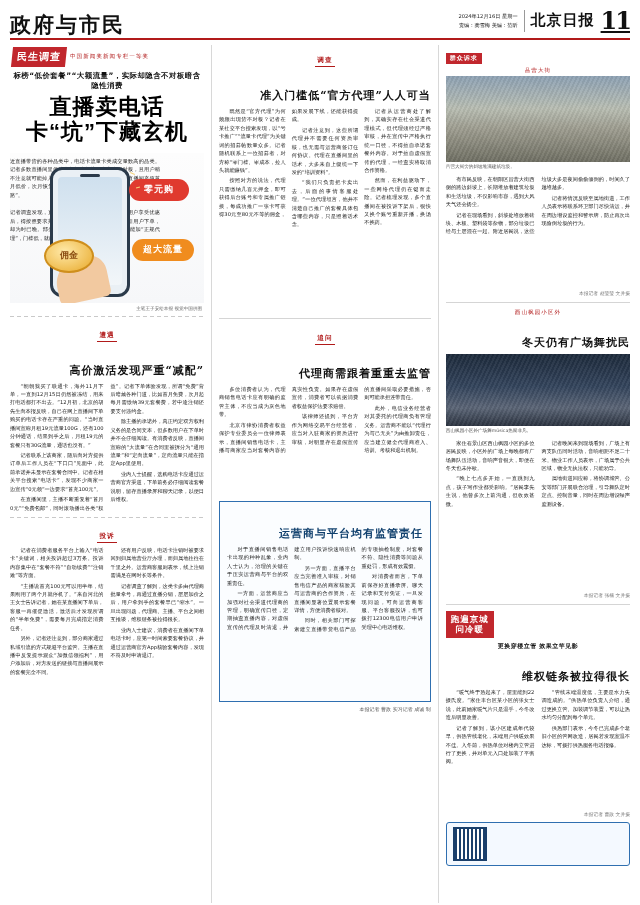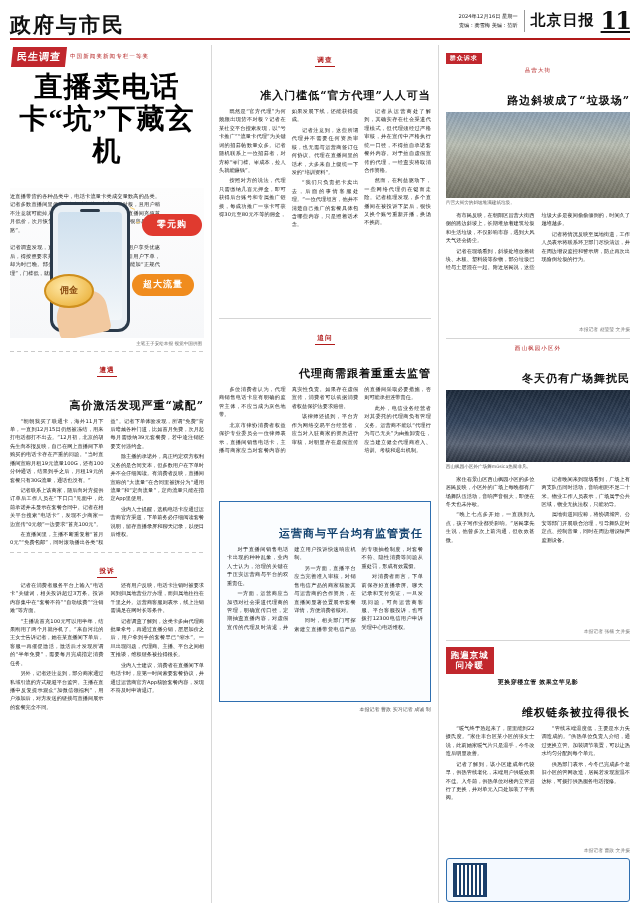--- a/index.html
+++ b/index.html
@@ -32,33 +32,33 @@
 
   
   .body-text{font-size:5.2px;line-height:1.62;text-align:justify;color:#1a1a1a;column-gap:6px;}
   .body-text p{margin:0 0 2px 0;text-indent:2em;}
 
   
   .logo-strip{display:flex;align-items:center;gap:4px;margin:2px 0 4px 2px;}
   .ms-badge{background:#c1272d;color:#fff;font-family:"DejaVu Serif","Liberation Serif",serif;font-size:10px;font-weight:bold;padding:3px 5px;letter-spacing:1px;transform:skewX(-6deg);}
   .ms-sub{font-size:5.6px;color:#b11a1a;letter-spacing:1px;}
   .kicker{font-size:7.4px;font-weight:bold;text-align:center;color:#111;letter-spacing:.5px;margin:2px 0 3px;}
-  .headline{font-family:Liberation Serif, serif;font-size:28px;font-weight:bold;text-align:center;letter-spacing:1px;line-height:1.15;margin:0 0 20px;color:#000;}
+  .headline{font-family:Liberation Sans, sans-serif;font-size:22px;font-weight:bold;text-align:center;letter-spacing:1px;line-height:1.15;margin:0 0 8px;color:#000;}
 
   
   .illus{position:relative;height:150px;margin:2px 0 3px;background:linear-gradient(180deg,#fdfdfd 0%,#f6f7f9 100%);overflow:hidden;}
   .illus .lead-para{position:absolute;left:0;top:4px;width:150px;font-size:5.2px;line-height:1.65;text-align:justify;color:#1a1a1a;}
   .phone{position:absolute;right:74px;top:14px;width:74px;height:124px;border:3px solid #2b3a4a;border-radius:12px;background:#eaf0f5;}
   .phone:before{content:"";position:absolute;left:50%;transform:translateX(-50%);top:4px;width:20px;height:3px;border-radius:2px;background:#2b3a4a;}
   .phone-screen{position:absolute;inset:7px 5px 9px 5px;background:linear-gradient(180deg,#cfe0ee,#f2f6f9);border-radius:4px;}
   .hand{position:absolute;right:96px;bottom:2px;width:52px;height:44px;background:#f2c9a0;border-radius:26px 18px 6px 6px;transform:rotate(-12deg);}
   .coin{position:absolute;right:110px;top:86px;width:46px;height:30px;border-radius:50%;background:radial-gradient(ellipse at 40% 35%,#ffe9a8,#e8a92a);border:2px solid #cf8f1d;display:flex;align-items:center;justify-content:center;}
   .coin span{font-family:"DejaVu Serif","Liberation Serif",serif;font-size:9px;font-weight:bold;color:#8a4b10;}
   .bubble{position:absolute;border-radius:14px;font-family:"DejaVu Serif","Liberation Serif",serif;font-weight:bold;color:#fff;display:flex;align-items:center;justify-content:center;font-size:9px;letter-spacing:1px;}
-  .bub-red{right:2px;top:26px;width:60px;height:22px;background:#e03a2f;font-family:Liberation Mono, monospace;}
+  .bub-red{right:15px;top:26px;width:60px;height:22px;background:#e03a2f;font-family:Liberation Mono, monospace;}
   .bub-org{right:10px;top:86px;width:62px;height:22px;background:#f08c1e;}
   .spark{position:absolute;background:#f6d27a;}
   .illus-cap{font-size:4.6px;color:#666;text-align:right;margin:1px 2px 4px 0;}
 
   
   .sec-tab{display:inline-block;font-size:6.6px;font-weight:bold;color:#b11a1a;border-bottom:1px solid #b11a1a;padding:0 2px 1px;margin:5px 0 3px;letter-spacing:1px;}
   .sub-head{font-family:"DejaVu Serif","Liberation Serif",serif;font-size:11px;font-weight:bold;text-align:right;letter-spacing:1px;margin:18px 0 4px;color:#111;}
   .rule-dash{height:1px;background:repeating-linear-gradient(90deg,#c9c9c9 0 4px,transparent 4px 7px);margin:5px 0;}
   .rule-solid{height:1px;background:#d5d5d5;margin:6px 0;}
 
@@ -113,20 +113,21 @@
 
   <div class="grid">
 
     <div class="col col-a">
 
       <div class="logo-strip">
         <div class="ms-badge">民生调查</div>
         <div class="ms-sub">中国新闻奖新闻专栏一等奖</div>
       </div>
 
+      <div class="kicker">标榜“低价套餐”“大额流量”，实际却隐含不对板暗含隐性消费</div>
       <div class="headline">直播卖电话卡“坑”下藏玄机</div>
 
       <div class="illus">
         <div class="lead-para">近直播带货的各种品类中，电话卡流量卡类成交量数高的品类。记者多数直播间里低价套餐与大额流量中完全不对板，且用户稍不注意就可能掉入“隐性消费”的陷阱之中，还有的直播间充值首月低价，次月恢复原价，用户若不仔细查看合约，很容易被“套路”。<br><br>记者调查发现，直播卖卡“0元购”漏洞十分普遍，用户享受优惠后，得按照要求充值。直播售卖商家以低价套餐吸引用户下单，却为时已晚。部分套餐入口处，只需一张身份证就能加“正规代理”，门槛低，就能营销更多的用户。</div>
         <div class="phone">
           <div class="phone-screen"></div>
         </div>
         <div class="hand"></div>
         <div class="coin">
             <span>佣金</span>
@@ -211,21 +212,20 @@
     </div>
 
     <div class="vsep"></div>
 
     <div class="col col-c">
 
       <div>
         <span class="red-tab">群众诉求</span>
       </div>
       <div class="loc-line">吕营大街</div>
-      <div class="sub-head">路边斜坡成了“垃圾场”</div>
       <div class="photo ph1">
           <div class="grain"></div>
         </div>
       <div class="ph-cap">吕营大街旁的斜坡堆满建筑垃圾。</div>
       <div class="body-text two-col" style="height:112px">
           <p>有市民反映，在朝阳区吕营大街西侧的路边斜坡上，长期堆放着建筑垃圾和生活垃圾，不仅影响市容，遇到大风天气还会扬尘。</p>
           <p>记者在现场看到，斜坡处堆放着砖块、木板、塑料袋等杂物，部分垃圾已经与土层混在一起。附近居民说，这些垃圾大多是夜间偷偷倾倒的，时间久了越堆越多。</p>
           <p>记者将情况反映至属地街道，工作人员表示将联系环卫部门尽快清运，并在周边增设监控和警示牌，防止再次出现偷倒垃圾的行为。</p>
         </div>
       <div class="byline">本报记者 赵莹莹 文并摄</div>

